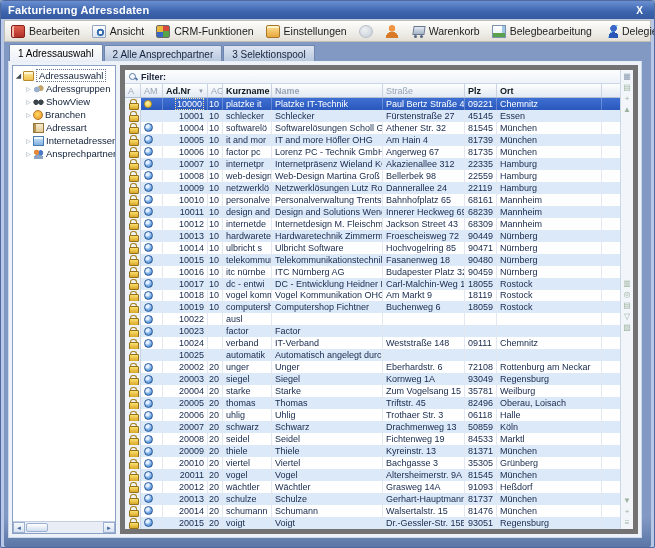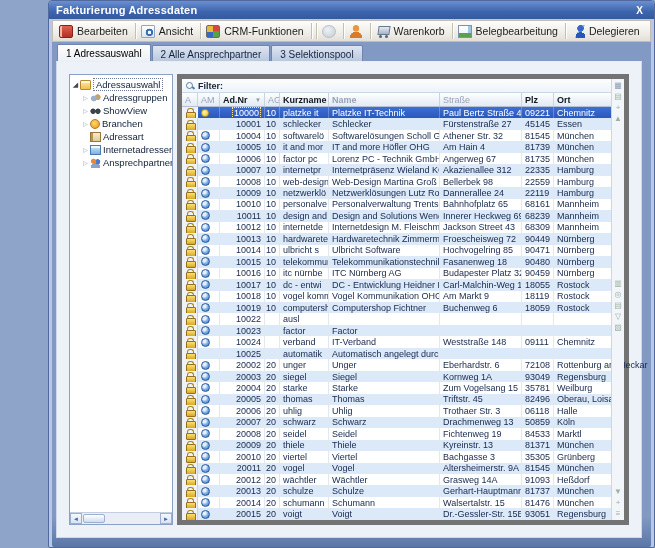--- a/index.html
+++ b/index.html
@@ -1,19 +1,19 @@
 <!DOCTYPE html>
 <html><head>
 <meta charset="utf-8">
 <style>
   * { box-sizing: border-box; margin:0; padding:0; }
   html,body { width:655px; height:548px; overflow:hidden; }
   body { font-family:"Liberation Sans", sans-serif; background:#8ea4c9; }
 
-  .window { position:absolute; inset:0; background:#b9c8e6; border:1px solid #51699c; border-radius:4px 4px 2px 2px; overflow:hidden; display:flex; flex-direction:column;margin-left:48px; }
+  .window { position:absolute; inset:0; background:#b9c8e6; border:1px solid #51699c; border-radius:4px 4px 2px 2px; overflow:hidden; display:flex; flex-direction:column; }
 
   .titlebar { height:18px; background:linear-gradient(#6a90d2,#3c64ad 60%,#35599e); color:#fff; font-size:11px; font-weight:bold; display:flex; align-items:center; padding:0 7px; flex:0 0 auto; }
   .titlebar .title { flex:1; letter-spacing:.2px; }
   .titlebar .close { font-size:10px; font-weight:bold; padding:0 4px; cursor:default; }
 
   .toolbar { height:22px; margin:1px 3px 0; background:linear-gradient(#fdfdfc,#eceae4 70%,#e2dfd7); border:1px solid #c2beb4; display:flex; align-items:center; padding:0 3px; flex:0 0 auto; }
   .tbtn { display:flex; align-items:center; padding:1px 5px 1px 3px; height:19px; border-radius:2px; }
   .tblab { font-size:10.5px; color:#1c1c1c; white-space:nowrap; }
   .tsep { width:1px; height:16px; background:#c3bfb5; margin:0 2px; box-shadow:1px 0 0 #ffffff; }
 
@@ -29,21 +29,21 @@
   .cart-icon::before { content:""; position:absolute; left:2px; top:1px; width:10px; height:7px; background:linear-gradient(#e4eaf2,#a5b4c8); border:1px solid #68798f; transform:skewX(-8deg); }
   .cart-icon::after { content:""; position:absolute; left:3px; bottom:0; width:3px; height:3px; border-radius:50%; background:#56677d; box-shadow:6px 0 0 #56677d; }
   .document-icon { background:linear-gradient(#ffffff,#e9eff6); border:1px solid #7d93ad; box-shadow:inset 0 -4px 0 #5aa14c, inset -3px 0 0 #9fc8e8; }
   .delegate-icon { background:radial-gradient(circle at 68% 26%, #3a66c8 0 3px, transparent 3.6px), radial-gradient(ellipse 5px 4px at 68% 86%, #2a55b8 0 99%, transparent 100%), linear-gradient(115deg, transparent 48%, #7ec2e6 50% 68%, transparent 70%); }
 
   .shell { flex:1; margin:0 3px; background:linear-gradient(180deg,#8299c4 0 94%, #5b76a6 100%); display:flex; flex-direction:column; min-height:0; border-radius:0 0 2px 2px; }
   .tabstrip { height:19px; display:flex; align-items:flex-end; padding:3px 0 0 5px; gap:1px; flex:0 0 auto; }
   .tab { height:16px; padding:1px 8px 0; font-size:10px; color:#15243d; background:linear-gradient(#dde5f2,#bac8de); border:1px solid #6e86ae; border-bottom:none; border-radius:2px 2px 0 0; display:flex; align-items:center; white-space:nowrap; }
   .tab.active { background:linear-gradient(#fdfdfc,#edf1f7); font-weight:normal; color:#000; height:17px; position:relative; z-index:2; }
 
-  .panel { flex:1; margin:0 9px 9px 4px; background:#edf1f8; border:1px solid #cdd9ea; border-top:1px solid #e8eef6; display:flex; padding:12px; gap:4px; min-height:0; }
+  .panel { flex:1; margin:0 9px 9px 4px; background:#edf1f8; border:1px solid #cdd9ea; border-top:1px solid #e8eef6; display:flex; padding:3px; gap:4px; min-height:0; }
 
   .tree { width:104px; background:#ffffff; border:1px solid #8aa0c4; display:flex; flex-direction:column; flex:0 0 auto; }
   .treebody { flex:1; padding:3px 1px; overflow:hidden; }
   .titem { display:flex; align-items:center; height:13px; font-size:9.5px; color:#102038; white-space:nowrap; }
   .titem .exp { width:9px; text-align:center; font-size:6px; color:#8a98aa; flex:0 0 auto; }
   .titem.root .exp { color:#404850; font-size:7px; }
   .titem .tic { width:11px; height:10px; margin:0 2px 0 0; flex:0 0 auto; }
   .titem.child { padding-left:10px; }
   .titem.root .lab { border:1px dotted #6a7a94; padding:0 2px; }
   .folder-icon { background:linear-gradient(#ffeaa2,#f0c050); border:1px solid #b8892a; border-radius:1px; box-shadow:inset 0 2px 0 #fff6d2; }
@@ -120,20 +120,24 @@
       <div class="tbtn">
         <span class="tbic view-icon"></span>
         <span class="tblab">Ansicht</span>
       </div>
       <span class="tsep"></span>
       <div class="tbtn">
         <span class="tbic crm-icon"></span>
         <span class="tblab">CRM-Funktionen</span>
       </div>
       <span class="tsep"></span>
+      <div class="tbtn">
+        <span class="tbic settings-icon"></span>
+        <span class="tblab">Einstellungen</span>
+      </div>
       <span class="tsep"></span>
       <div class="tbtn icononly">
         <span class="tbic contacts-disabled-icon"></span>
       </div>
       <span class="tsep"></span>
       <div class="tbtn icononly">
         <span class="tbic person-icon"></span>
       </div>
       <span class="tsep"></span>
       <div class="tbtn">

